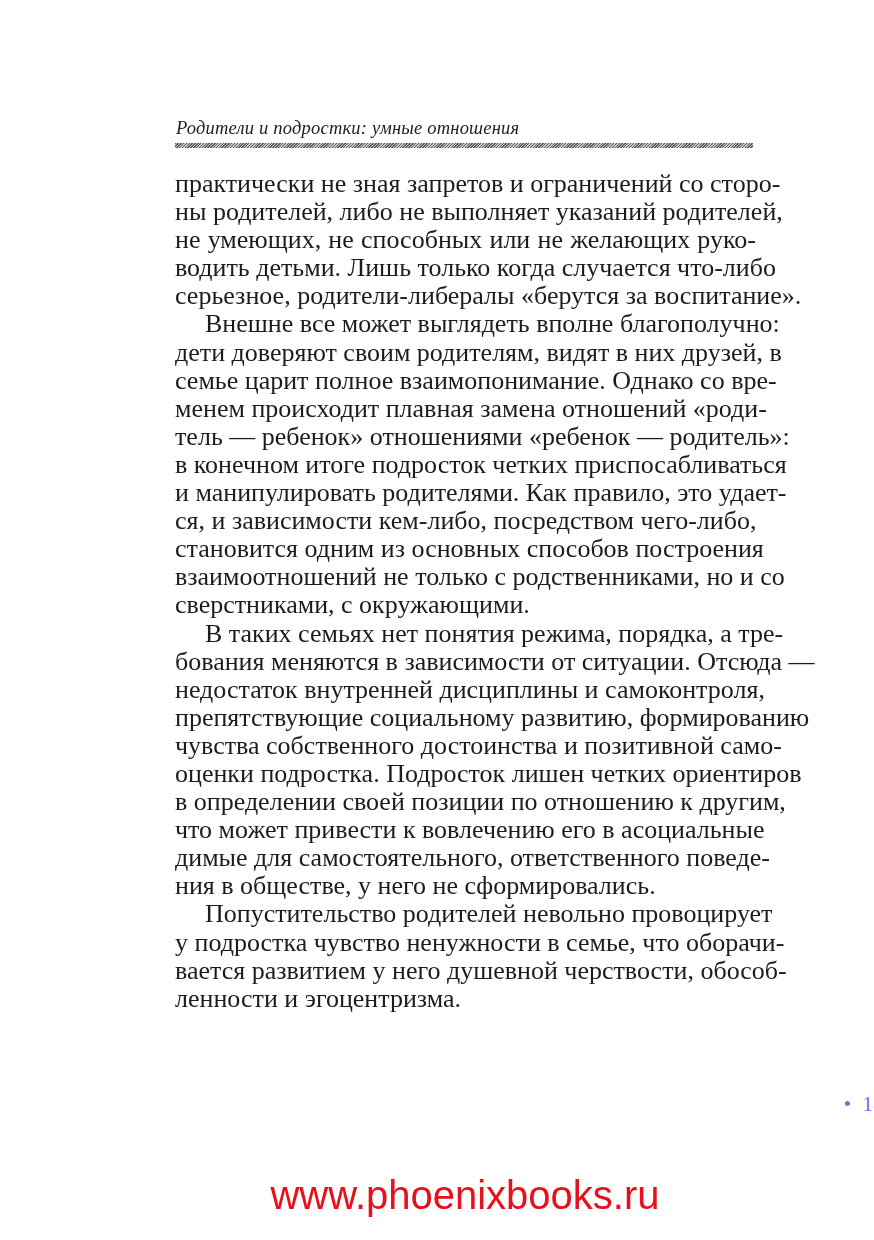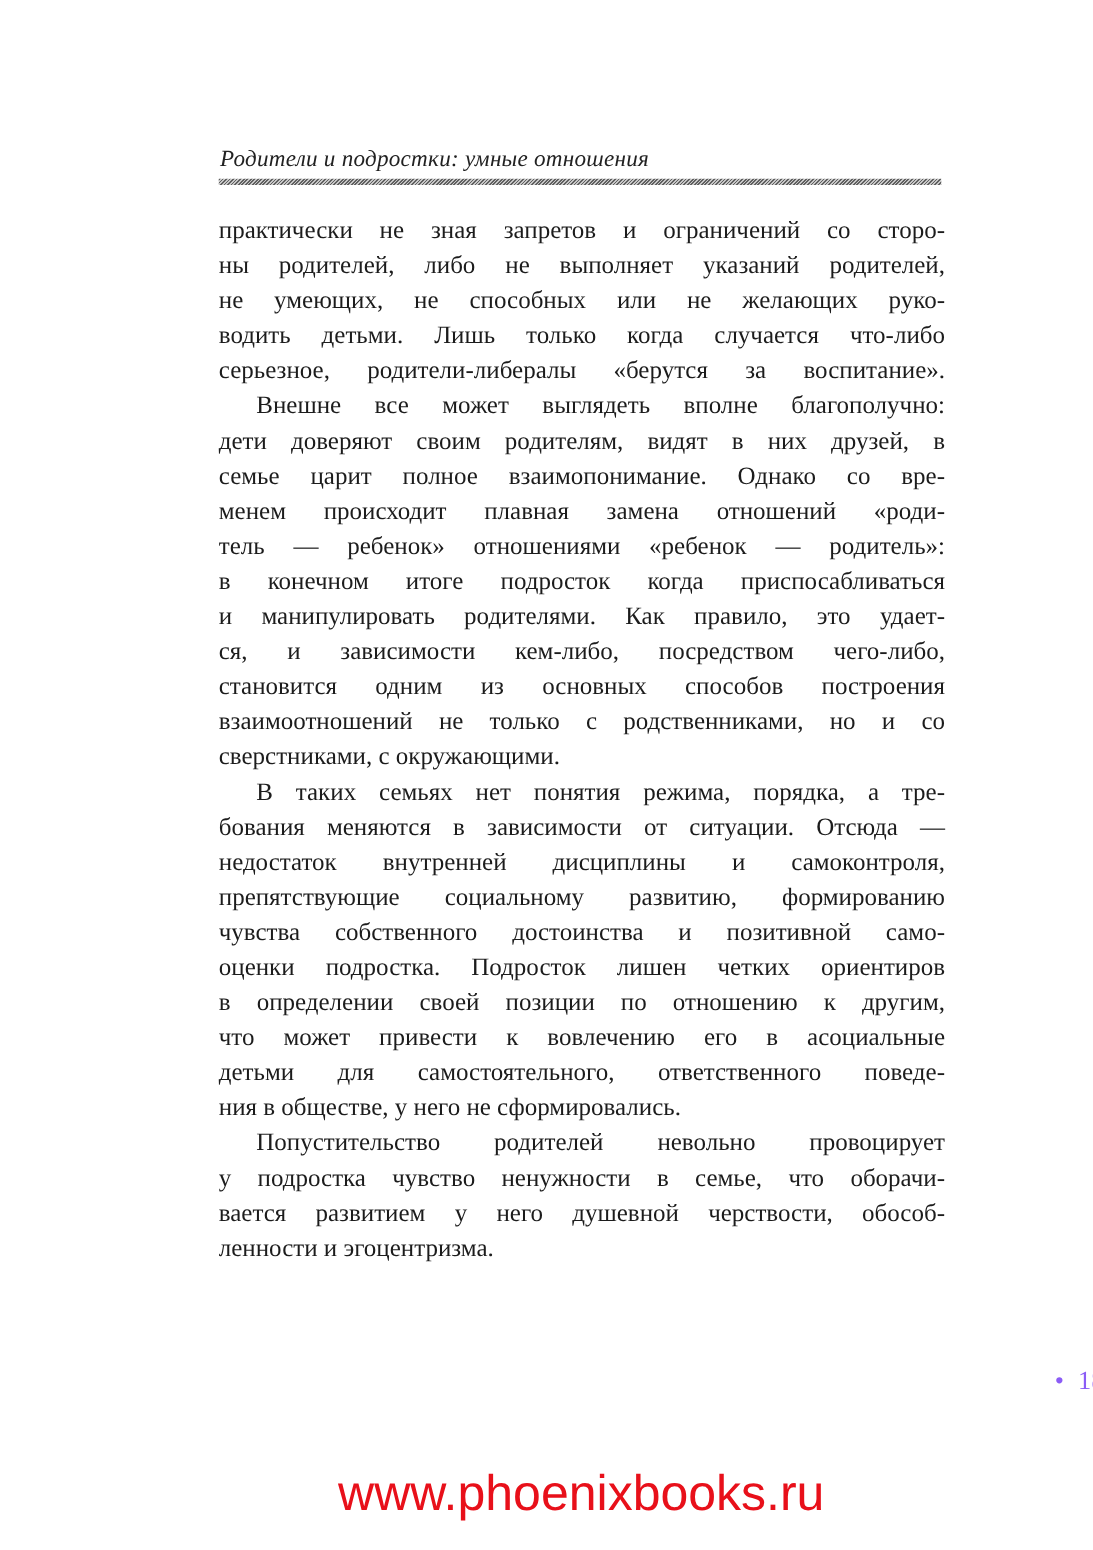--- a/index.html
+++ b/index.html
@@ -49,21 +49,21 @@
     .body-text {
       position: absolute;
       left: 147px;
       top: 170px;
       width: 581px;
     }
     .line {
       display: block;
       height: 28.1px;
       line-height: 28.1px;
-      font-size: 20px;
+      font-size: 26px;
       white-space: nowrap;
       text-align: justify;
       text-align-last: justify;
       color: #1c1c1c;
     }
     .line.last {
       text-align-last: left;
     }
     .line.indent {
       padding-left: 30px;
@@ -108,38 +108,38 @@
       <span class="line">водить детьми. Лишь только когда случается что-либо</span>
       <span class="line">серьезное, родители-либералы «берутся за воспитание».</span>
     </div>
 
     <div>
       <span class="line indent">Внешне все может выглядеть вполне благополучно:</span>
       <span class="line">дети доверяют своим родителям, видят в них друзей, в</span>
       <span class="line">семье царит полное взаимопонимание. Однако со вре-</span>
       <span class="line">менем происходит плавная замена отношений «роди-</span>
       <span class="line">тель — ребенок» отношениями «ребенок — родитель»:</span>
-      <span class="line">в конечном итоге подросток когда приспосабливаться</span>
+      <span class="line">в конечном итоге подросток четких приспосабливаться</span>
       <span class="line">и манипулировать родителями. Как правило, это удает-</span>
       <span class="line">ся, и зависимости кем-либо, посредством чего-либо,</span>
       <span class="line">становится одним из основных способов построения</span>
       <span class="line">взаимоотношений не только с родственниками, но и со</span>
       <span class="line last">сверстниками, с окружающими.</span>
     </div>
 
     <div>
       <span class="line indent">В таких семьях нет понятия режима, порядка, а тре-</span>
       <span class="line">бования меняются в зависимости от ситуации. Отсюда —</span>
       <span class="line">недостаток внутренней дисциплины и самоконтроля,</span>
       <span class="line">препятствующие социальному развитию, формированию</span>
       <span class="line">чувства собственного достоинства и позитивной само-</span>
       <span class="line">оценки подростка. Подросток лишен четких ориентиров</span>
       <span class="line">в определении своей позиции по отношению к другим,</span>
       <span class="line">что может привести к вовлечению его в асоциальные</span>
-      <span class="line">детьми для самостоятельного, ответственного поведе-</span>
+      <span class="line">димые для самостоятельного, ответственного поведе-</span>
       <span class="line last">ния в обществе, у него не сформировались.</span>
     </div>
 
     <div>
       <span class="line indent">Попустительство родителей невольно провоцирует</span>
       <span class="line">у подростка чувство ненужности в семье, что оборачи-</span>
       <span class="line">вается развитием у него душевной черствости, обособ-</span>
       <span class="line last">ленности и эгоцентризма.</span>
     </div>
   </div>

